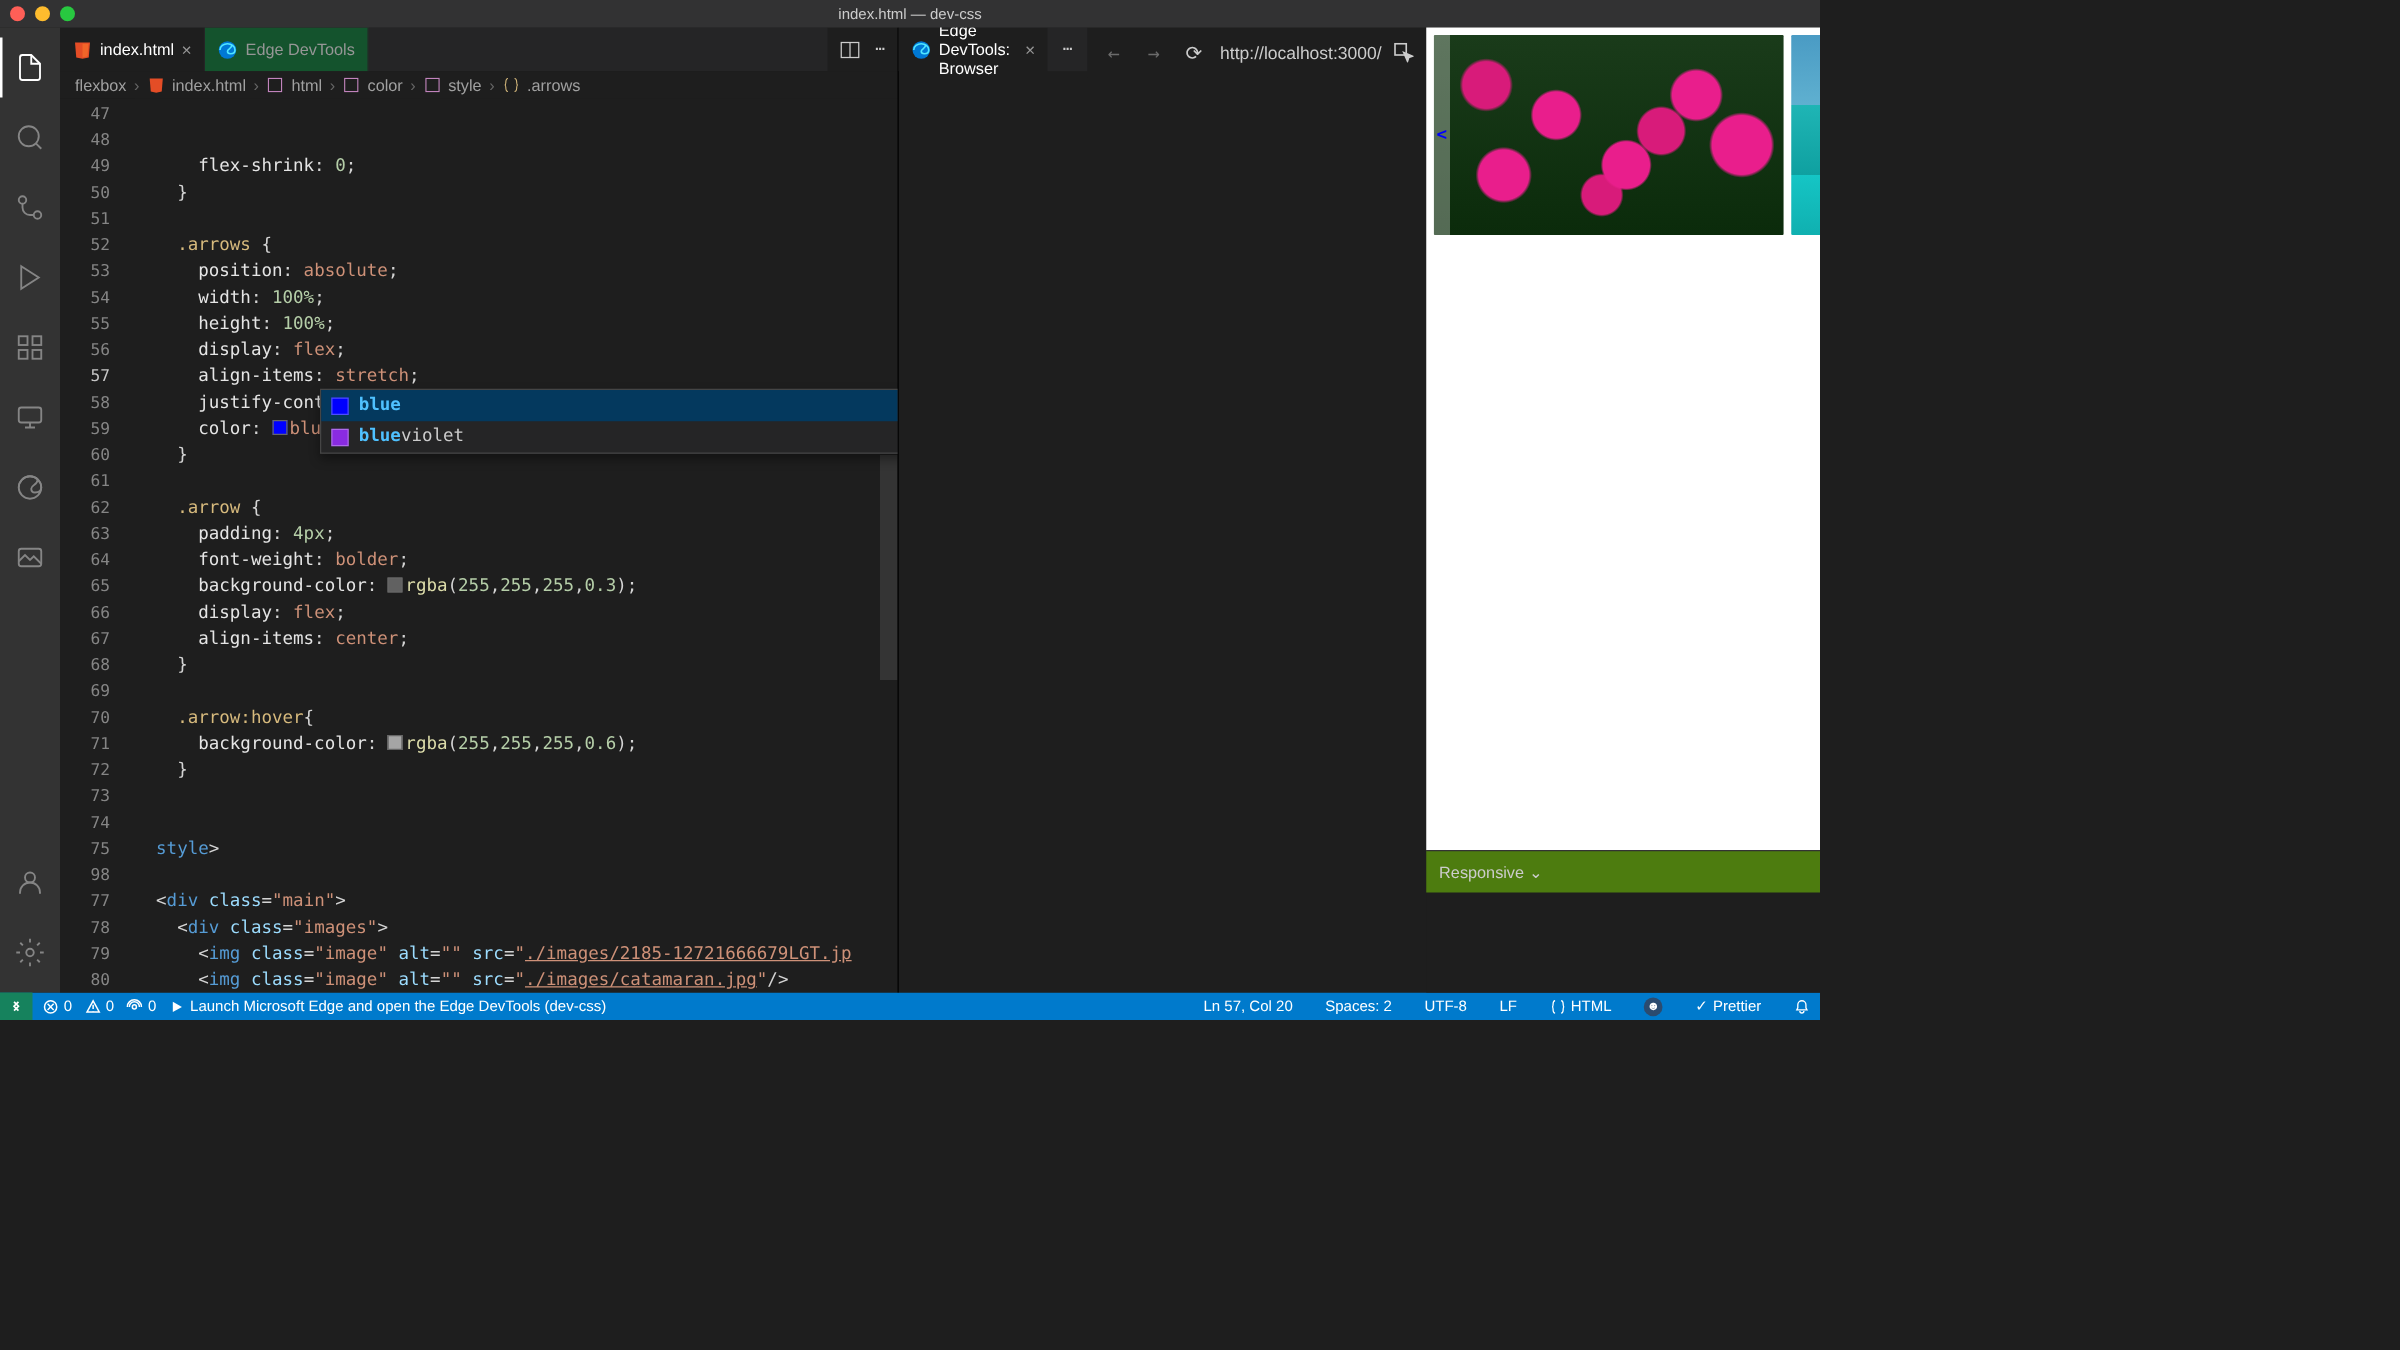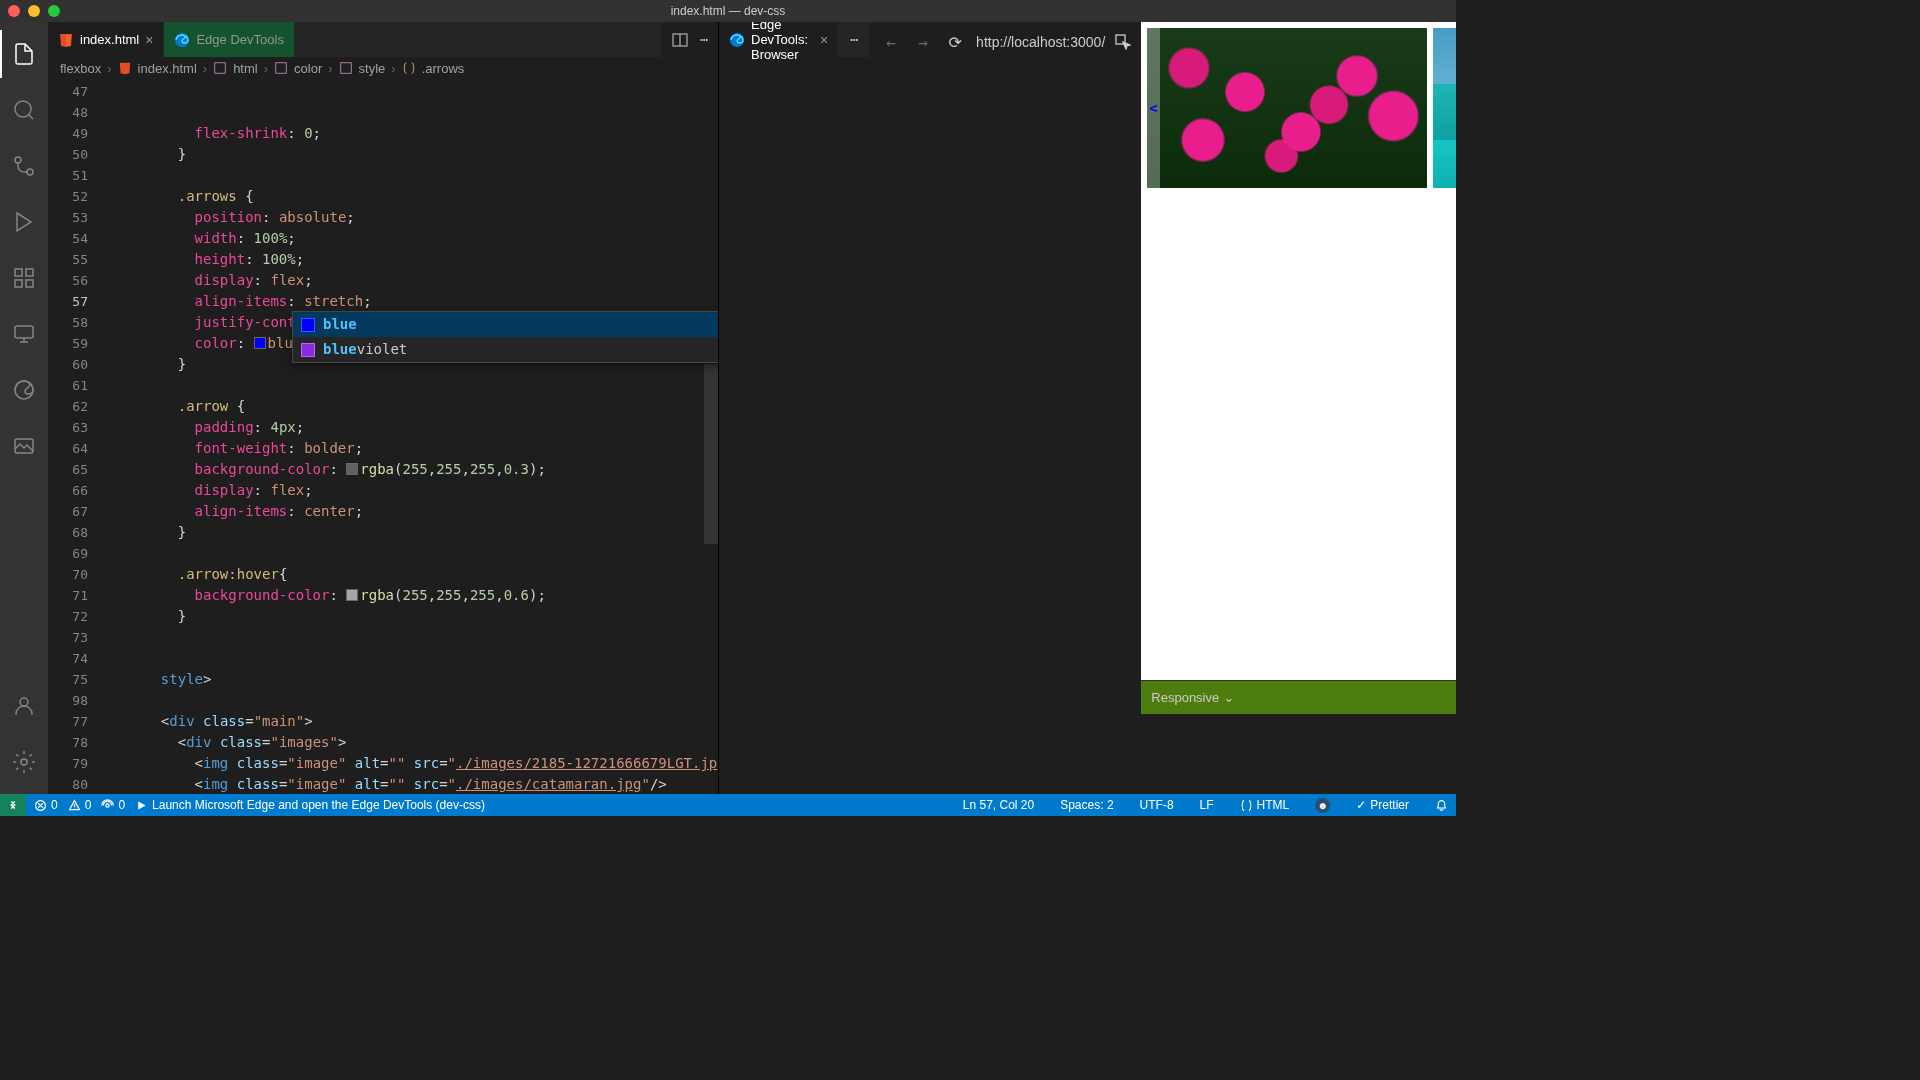--- a/index.html
+++ b/index.html
@@ -113,21 +113,20 @@
 }
 .breadcrumb .sep { color: #666; }
 .breadcrumb .crumb-icon { width: 14px; height: 14px; display:inline-flex; align-items:center;}
 
 
 .code-editor {
   flex: 1;
   display: flex;
   overflow: hidden;
   position: relative;
-  gap: 36px;
 }
 .gutter {
   width: 60px;
   background: #1e1e1e;
   text-align: right;
   padding-right: 20px;
   color: #858585;
   font-size: 13px;
   line-height: 21px;
   padding-top: 2px;
@@ -140,21 +139,21 @@
   line-height: 21px;
   padding-top: 2px;
   position: relative;
   white-space: pre;
   overflow: hidden;
 }
 .code-line { height: 21px; }
 
 
 .tok-selector { color: #d7ba7d; }
-.tok-prop { color: #ec4899; }
+.tok-prop { color: #e5e5e5; }
 .tok-punct { color: #d4d4d4; }
 .tok-value { color: #ce9178; }
 .tok-number { color: #b5cea8; }
 .tok-func { color: #dcdcaa; }
 .tok-tag { color: #569cd6; }
 .tok-attr { color: #9cdcfe; }
 .tok-string { color: #ce9178; }
 .tok-underline { text-decoration: underline; }
 .color-swatch {
   display: inline-block;

